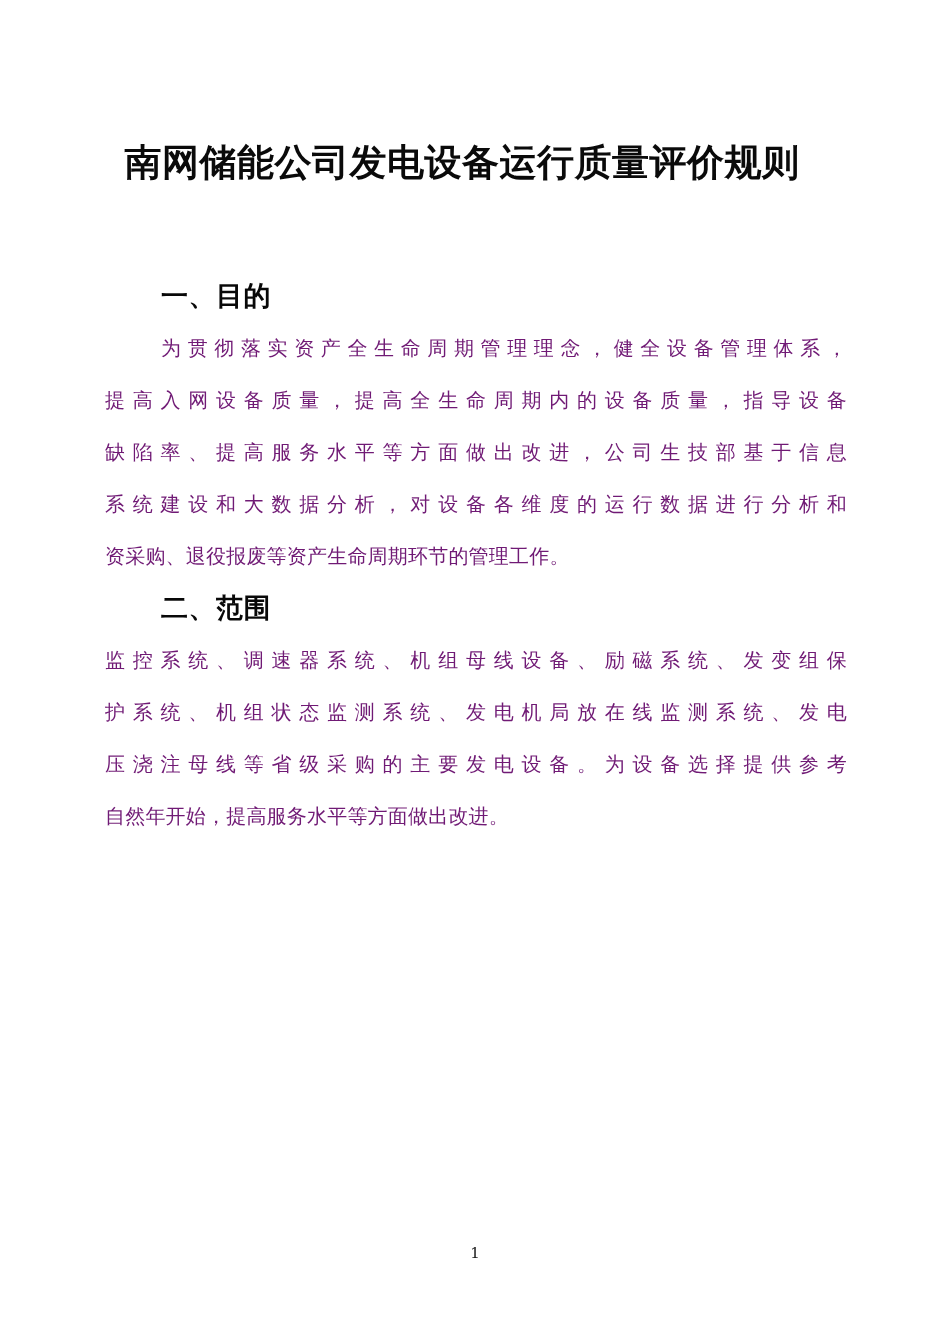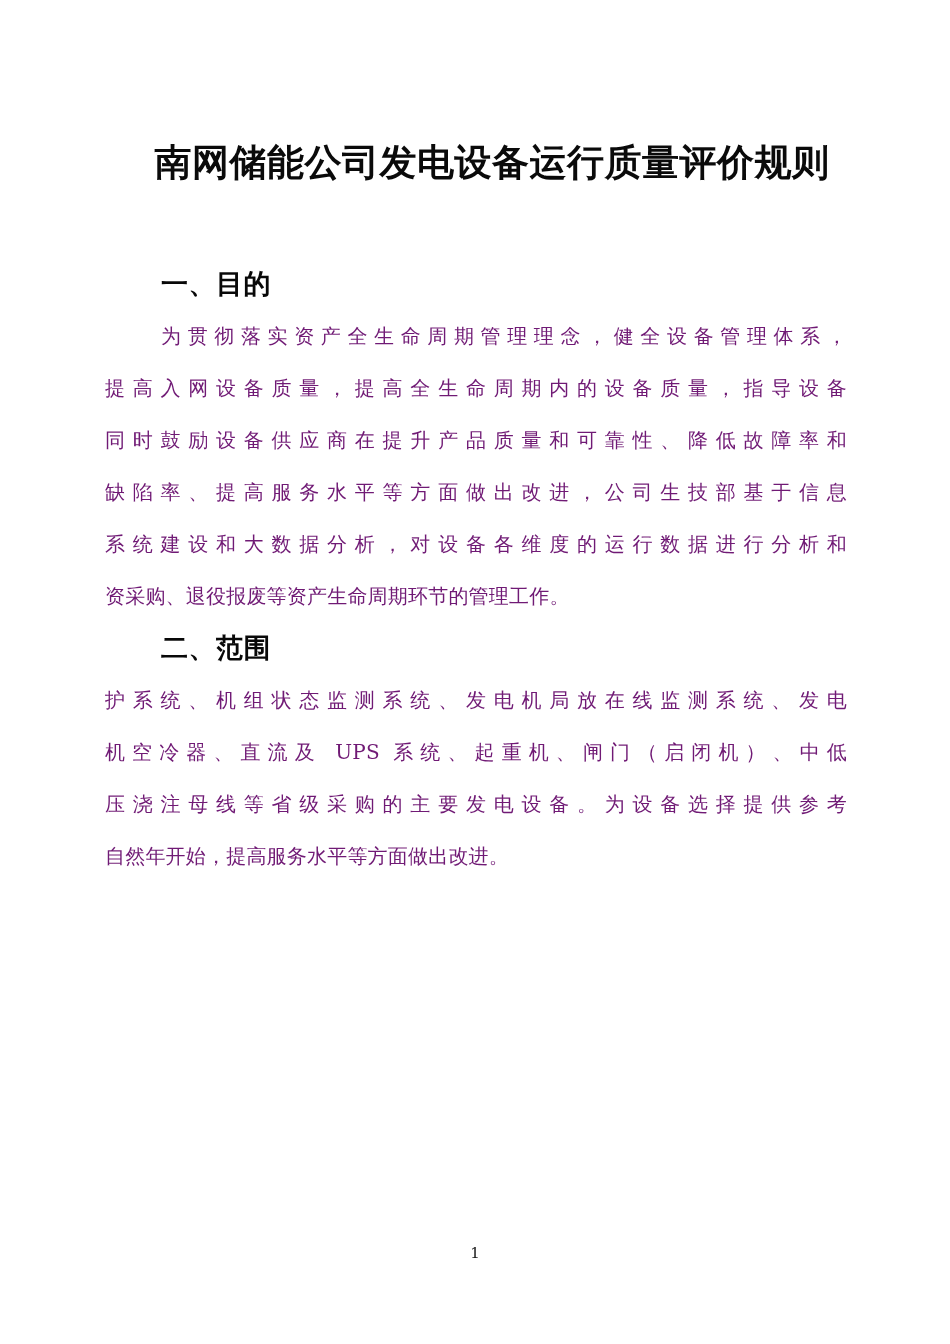--- a/index.html
+++ b/index.html
@@ -18,36 +18,36 @@
     overflow: hidden;
     box-sizing: border-box;
     color: #000000;
     font-family: "DejaVu Serif", "Liberation Serif", serif;
   }
 
   
   .doc-title {
     position: absolute;
     top: 112px;
-    left: 122px;
+    left: 92px;
     width: 740px;
     text-align: center;
     font-family: "DejaVu Sans", "Liberation Sans", sans-serif;
     font-weight: bold;
     font-size: 37px;
     line-height: 52px;
     letter-spacing: 0.5px;
     white-space: nowrap;
     color: #0a0a0a;
   }
 
   
   .body-col {
     position: absolute;
-    top: 258px;
+    top: 270px;
     left: 105px;
     width: 742px;
   }
 
   .section {
     margin: 0;
   }
 
   .section-heading {
     font-family: "DejaVu Sans", "Liberation Sans", sans-serif;
@@ -118,32 +118,31 @@
 
   <h1 class="doc-title">南网储能公司发电设备运行质量评价规则</h1>
 
   <div class="body-col">
 
     <div class="section">
       <div class="section-heading">一、目的</div>
       <div class="section-body">
         <span class="tline justify indent">为贯彻落实资产全生命周期管理理念，健全设备管理体系，</span>
         <span class="tline justify">提高入网设备质量，提高全生命周期内的设备质量，指导设备</span>
-        <span class="tline justify">同时鼓励设备供应商在提升产品质量和可靠性、降低故障率和</span>
         <span class="tline justify">缺陷率、提高服务水平等方面做出改进，公司生技部基于信息</span>
         <span class="tline justify">系统建设和大数据分析，对设备各维度的运行数据进行分析和</span>
         <span class="tline justify last">资采购、退役报废等资产生命周期环节的管理工作。</span>
       </div>
     </div>
 
     <div class="section">
       <div class="section-heading">二、范围</div>
       <div class="section-body">
+        <span class="tline justify">监控系统、调速器系统、机组母线设备、励磁系统、发变组保</span>
         <span class="tline justify">护系统、机组状态监测系统、发电机局放在线监测系统、发电</span>
-        <span class="tline justify">机空冷器、直流及 UPS 系统、起重机、闸门（启闭机）、中低</span>
         <span class="tline justify">压浇注母线等省级采购的主要发电设备。为设备选择提供参考</span>
         <span class="tline justify last">自然年开始，提高服务水平等方面做出改进。</span>
       </div>
     </div>
 
   </div>
 
   <div class="page-number">1</div>
 
 </div>

